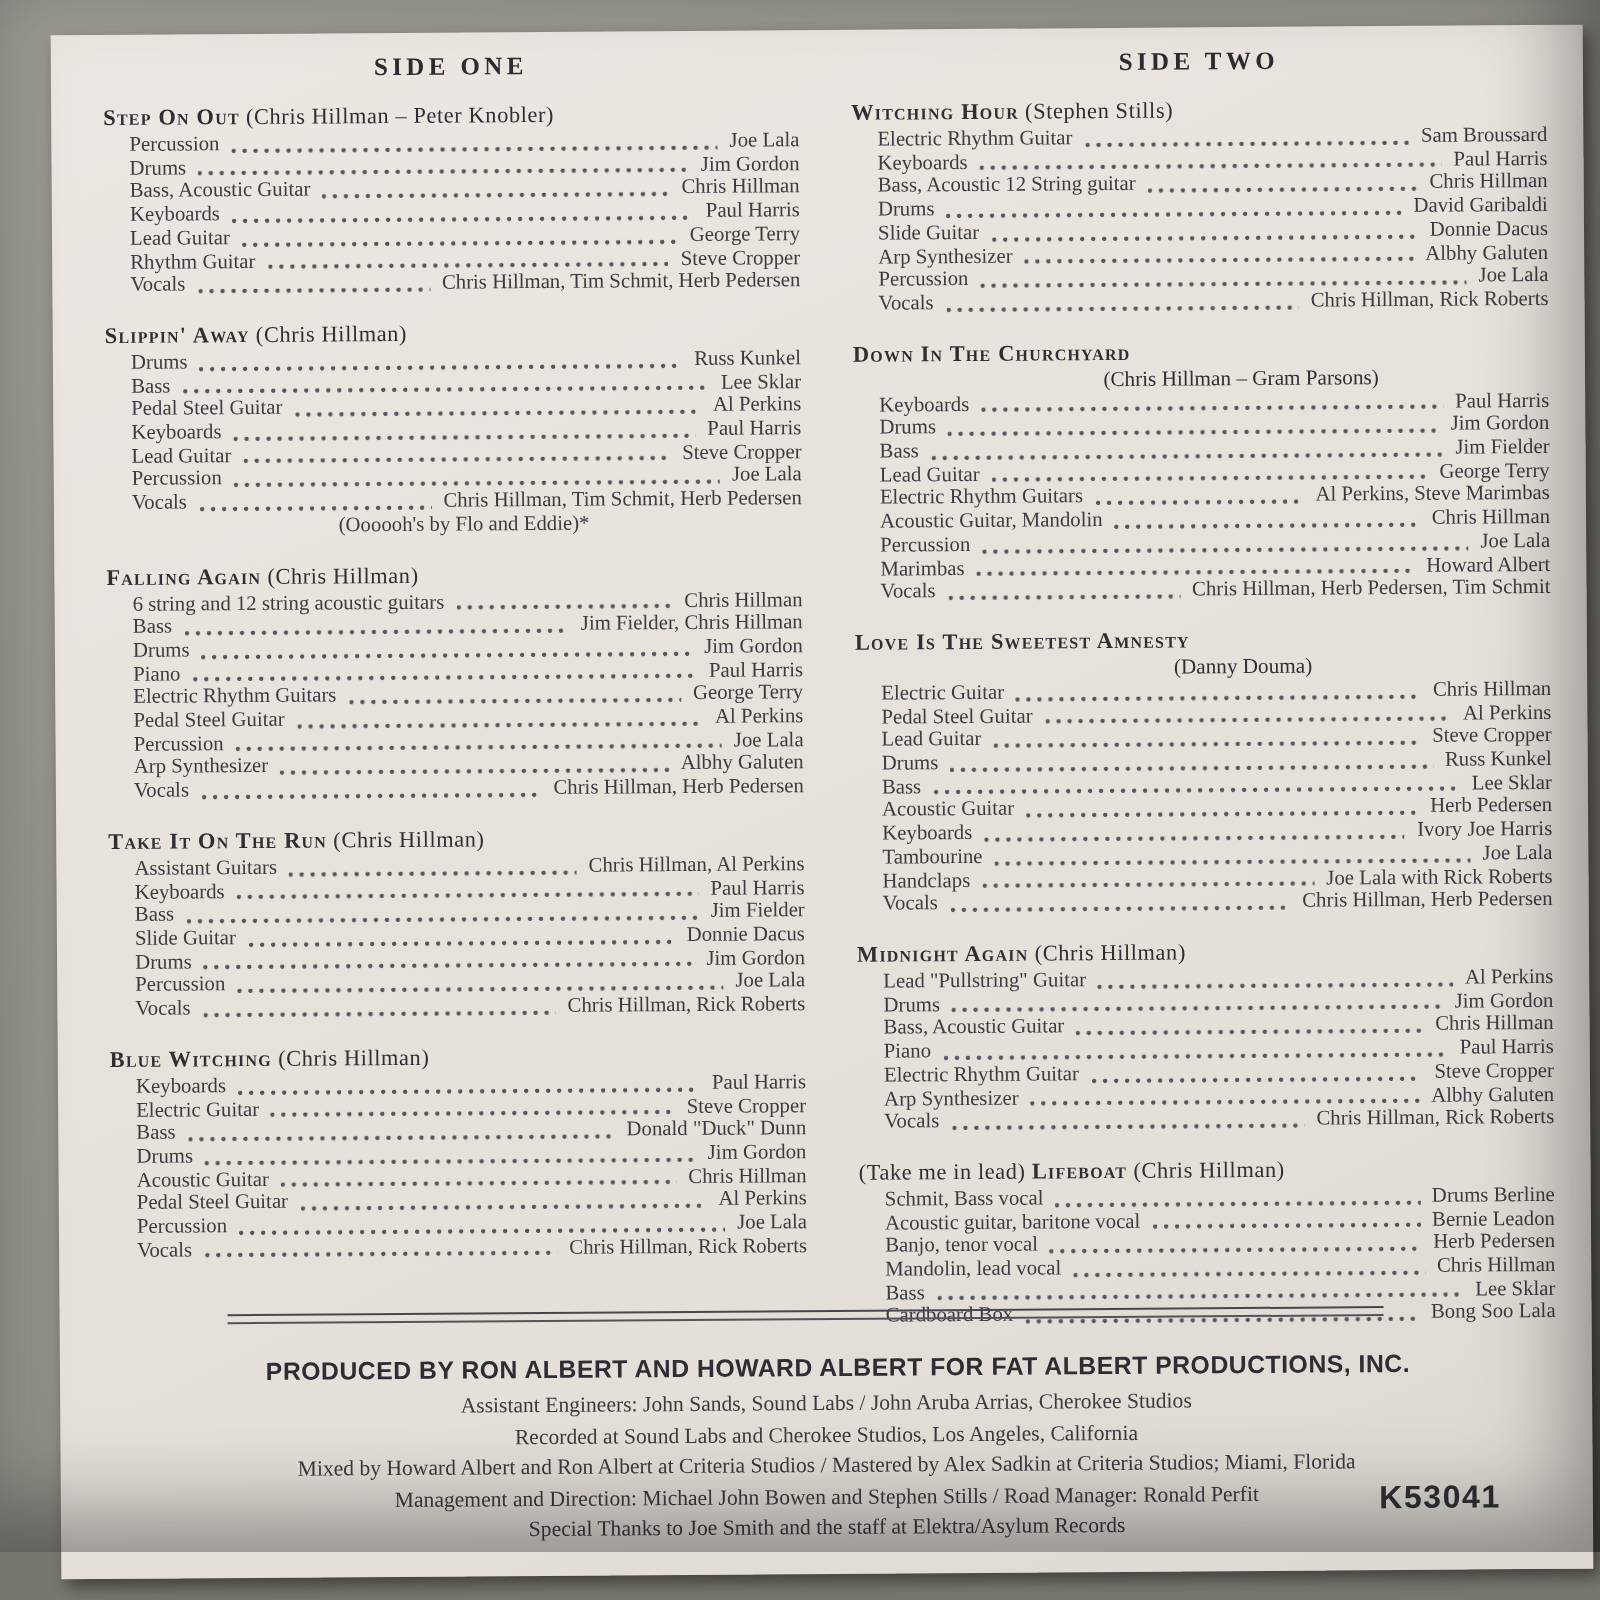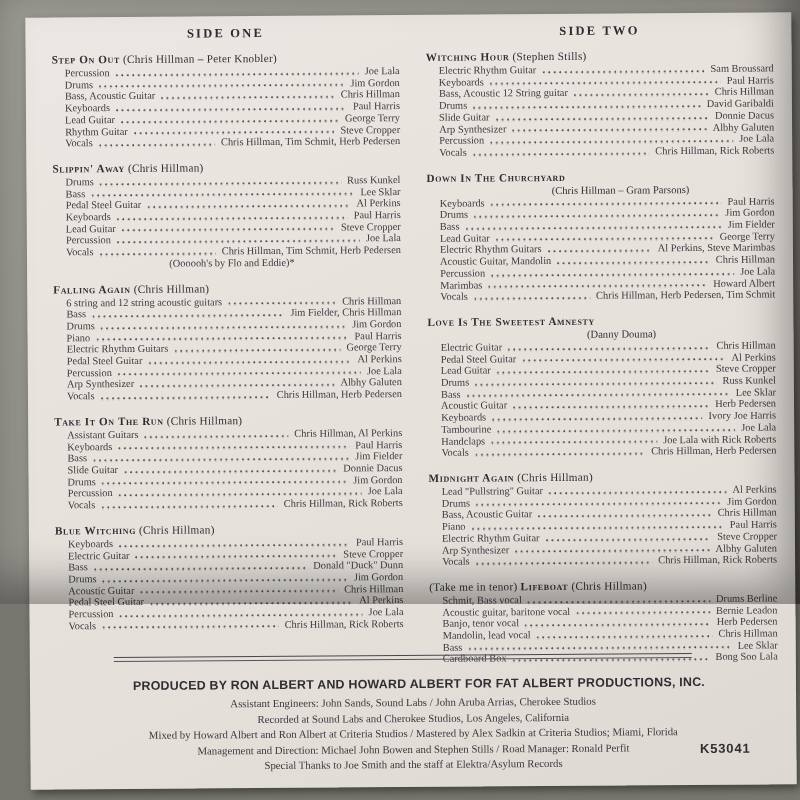--- a/index.html
+++ b/index.html
@@ -1,17 +1,17 @@
 <!DOCTYPE html>
 <html><head>
 <meta charset="utf-8">
 <style>
   html,body{margin:0;padding:0;}
   body{width:800px;height:800px;overflow:hidden;background:#77766f;}
-  .photo{position:relative;width:800px;height:604px;
+  .photo{position:relative;width:800px;height:776px;
     background:linear-gradient(135deg,#9a9992 0%,#908f88 45%,#868079 78%,#5f5b52 100%);}
   .photo::after{content:"";position:absolute;inset:0;pointer-events:none;
     box-shadow:inset -14px -18px 46px rgba(0,0,0,.38), inset 10px 8px 30px rgba(255,255,255,.05);}
   .sleeve{position:absolute;left:28px;top:15px;width:766px;height:772px;
     background:linear-gradient(155deg,#ece7e2 0%,#e7e2dc 40%,#e4dfd9 70%,#ddd8d2 100%);
     transform:rotate(-0.4deg);
     box-shadow:3px 4px 8px rgba(0,0,0,.45);
     font-family:"Liberation Serif","DejaVu Serif",serif;color:#36363c;}
   .columns{display:flex;gap:26px;padding:10px 18px 0 26px;}
   .col{flex:1;min-width:0;}
@@ -34,21 +34,21 @@
   .footer{position:absolute;left:0;right:0;top:640px;}
   .double-rule{margin-left:84px;width:578px;height:3px;
     border-top:1.4px solid #46464d;border-bottom:1px solid #53535a;}
   .produced{text-align:center;margin-top:17px;padding-left:12px;
     font-family:"Liberation Sans","DejaVu Sans",sans-serif;
     font-size:12.4px;font-weight:600;letter-spacing:.25px;color:#2d2d33;}
   .flines{margin-top:4px;}
   .fline{text-align:center;font-size:10.8px;line-height:15.6px;color:#3a3a40;}
   .catalog{position:absolute;right:46px;top:88px;
     font-family:"Liberation Sans","DejaVu Sans",sans-serif;
-    font-size:13px;font-weight:600;letter-spacing:.8px;color:#2f2f35;}
+    font-size:16px;font-weight:600;letter-spacing:.8px;color:#2f2f35;}
 </style>
 </head>
 <body>
 
 <div class="photo">
   <div class="sleeve">
     <div class="columns">
       <div class="col">
         <div class="side-header">SIDE ONE</div>
         <div>
@@ -441,21 +441,21 @@
                 <span class="leader"></span>
                 <span class="credit-name">Albhy Galuten</span>
               </div>
               <div class="credit-row">
                 <span class="credit-label">Vocals</span>
                 <span class="leader"></span>
                 <span class="credit-name">Chris Hillman, Rick Roberts</span>
               </div>
             </section>
             <section class="track">
-              <div class="track-title"><span class="title-prefix">(Take me in tenor) </span><span class="title-caps">Lifeboat</span><span class="writer"> (Chris Hillman)</span></div>
+              <div class="track-title"><span class="title-prefix">(Take me in lead) </span><span class="title-caps">Lifeboat</span><span class="writer"> (Chris Hillman)</span></div>
               <div class="credit-row">
                 <span class="credit-label">Schmit, Bass vocal</span>
                 <span class="leader"></span>
                 <span class="credit-name">Drums Berline</span>
               </div>
               <div class="credit-row">
                 <span class="credit-label">Acoustic guitar, baritone vocal</span>
                 <span class="leader"></span>
                 <span class="credit-name">Bernie Leadon</span>
               </div>

